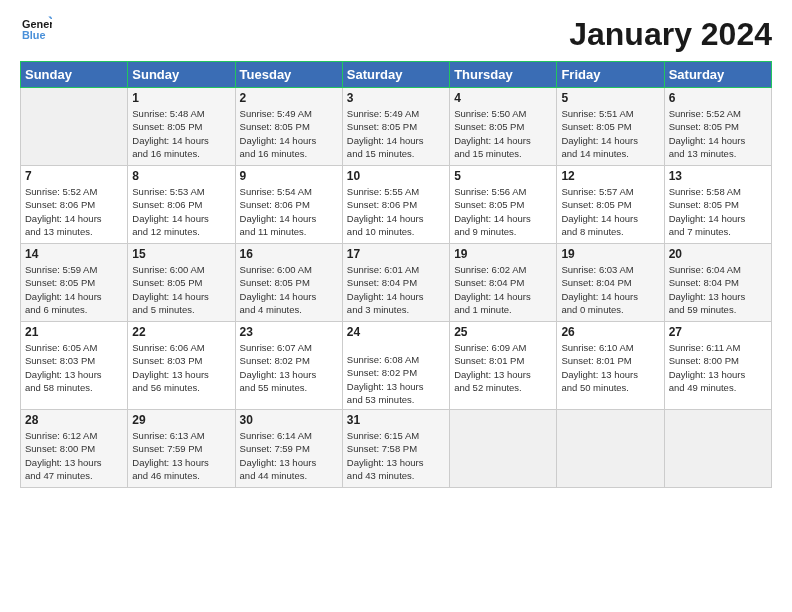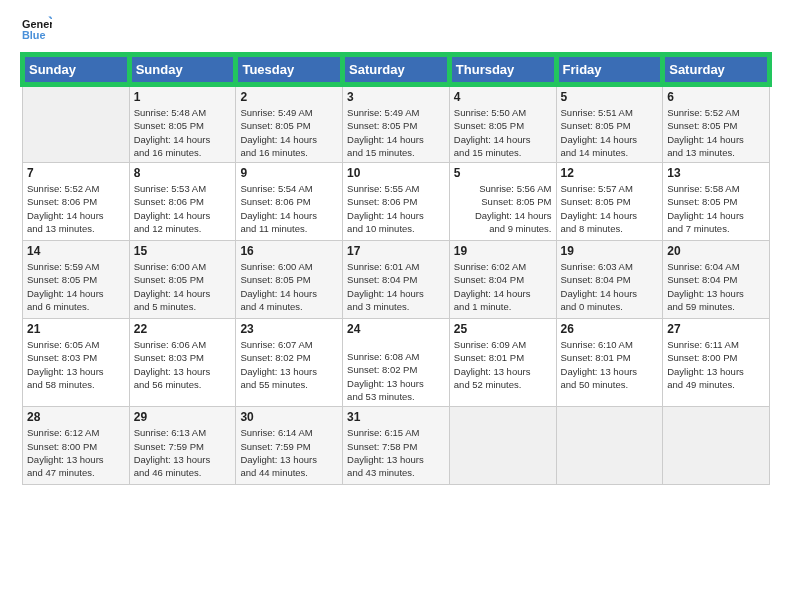--- a/index.html
+++ b/index.html
@@ -46,21 +46,21 @@
       border-collapse: collapse;
       table-layout: fixed;
     }
     thead tr th {
       background-color: #3a6db5;
       color: #fff;
       font-size: 13px;
       font-weight: bold;
       padding: 5px 4px;
       text-align: left;
-      border: 5px solid #22c55e;
+      border: 1px solid #22c55e;
     }
     tbody tr td {
       border: 1px solid #ccc;
       vertical-align: top;
       padding: 3px 4px;
       font-size: 10px;
       color: #222;
       height: 78px;
     }
     .day-num {
@@ -89,20 +89,21 @@
 <div class="page">
   <div class="header-area">
     <div class="logo">
       <svg class="logo-icon" viewBox="0 0 40 36">
         <text x="2" y="16" font-size="14" font-weight="bold" fill="#1a1a1a" font-family="Arial">General</text>
         <text x="2" y="30" font-size="14" font-weight="bold" fill="#4a90d9" font-family="Arial">Blue</text>
         <polygon points="108,4 120,4 126,16 120,16" fill="#4a90d9" transform="scale(0.28) translate(20,-2)"></polygon>
       </svg>
     </div>
     <div class="title-area">
+      <div class="month-title">January 2024</div>
     </div>
   </div>
 
   <table>
     <thead>
       <tr>
         <th>Sunday</th>
         <th>Sunday</th>
         <th>Tuesday</th>
         <th>Saturday</th>
@@ -181,21 +182,21 @@
           </td>
           <td>
             <div class="day-num">10</div>
             <div class="day-info" style="white-space: pre-line;">Sunrise: 5:55 AM
 Sunset: 8:06 PM
 Daylight: 14 hours
 and 10 minutes.</div>
           </td>
           <td>
             <div class="day-num">5</div>
-            <div class="day-info" style="white-space: pre-line; text-align: right;">Sunrise: 5:56 AM
+            <div class="day-info" style="white-space: pre-line;">Sunrise: 5:56 AM
 Sunset: 8:05 PM
 Daylight: 14 hours
 and 9 minutes.</div>
           </td>
           <td>
             <div class="day-num">12</div>
             <div class="day-info" style="white-space: pre-line;">Sunrise: 5:57 AM
 Sunset: 8:05 PM
 Daylight: 14 hours
 and 8 minutes.</div>

